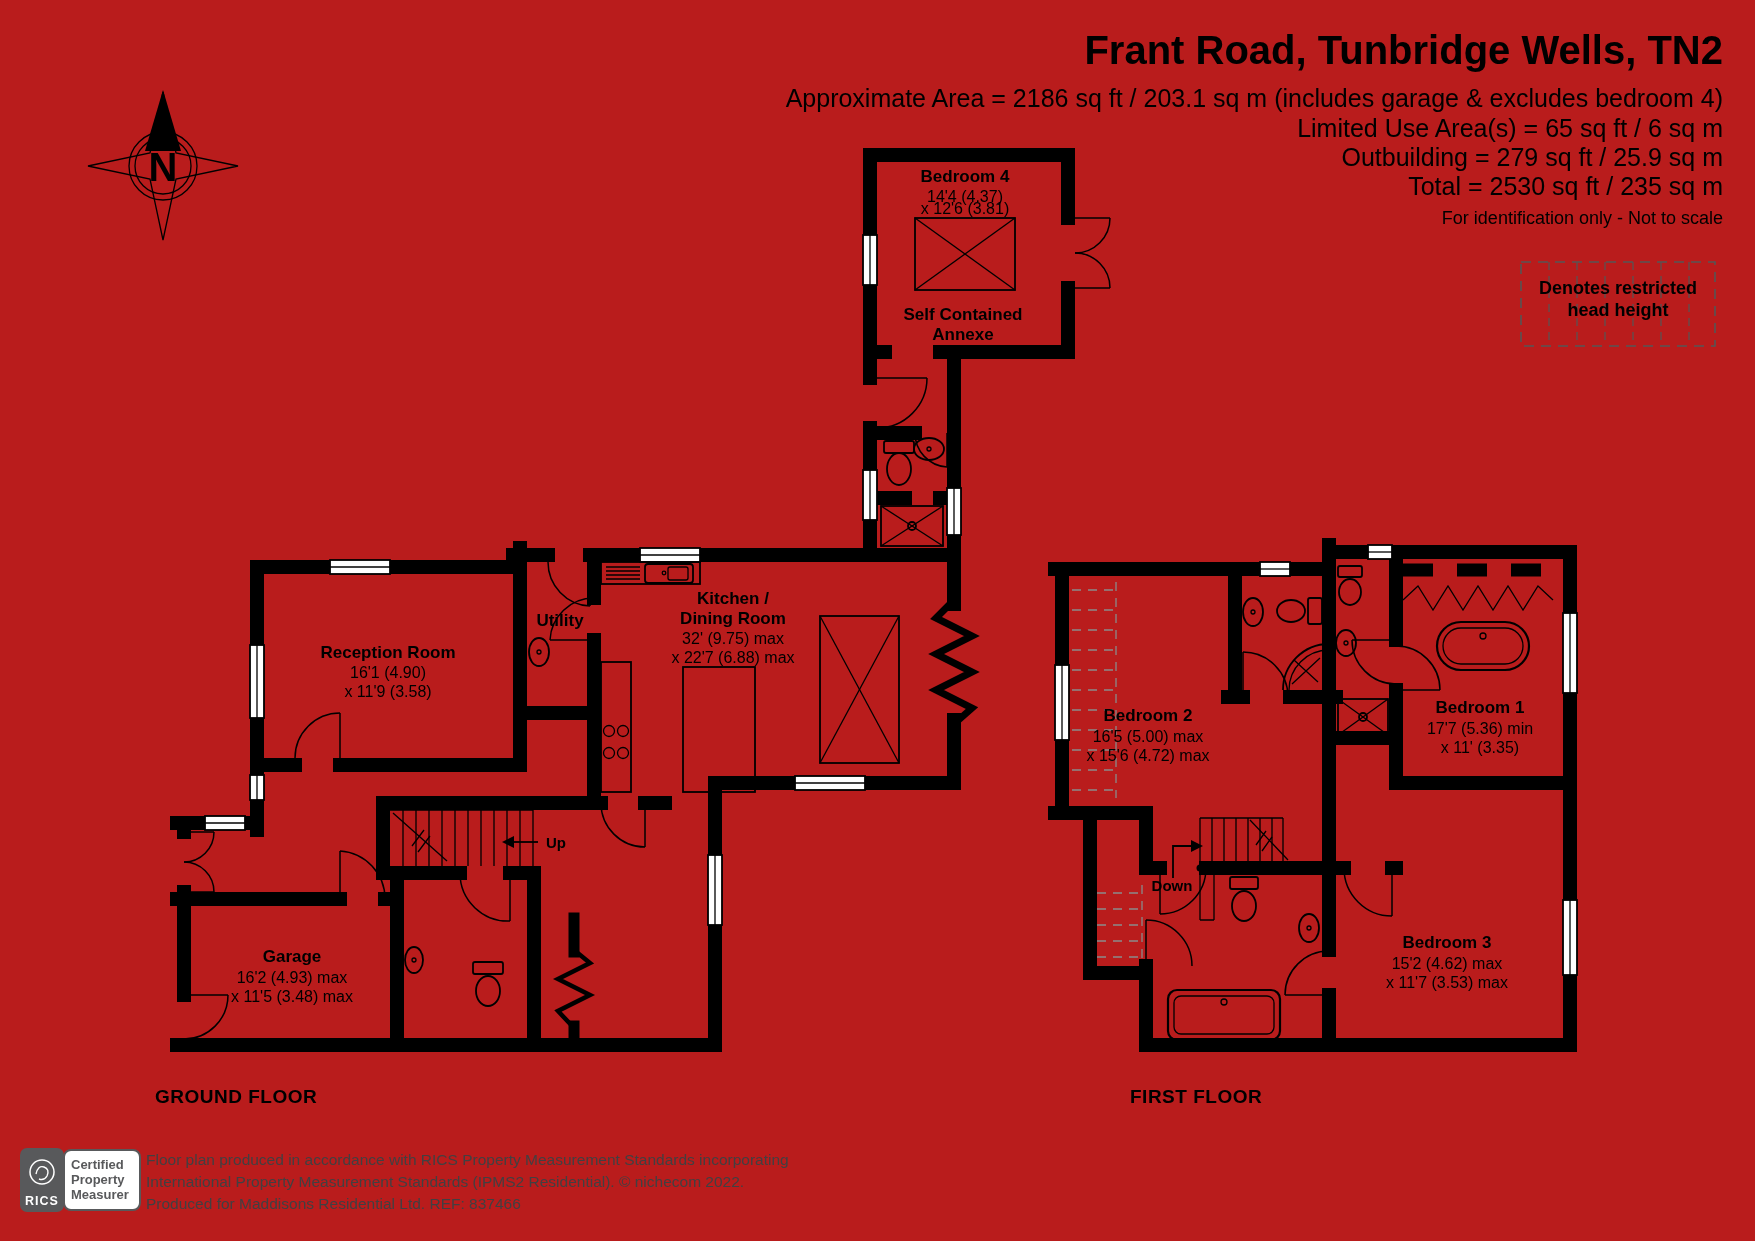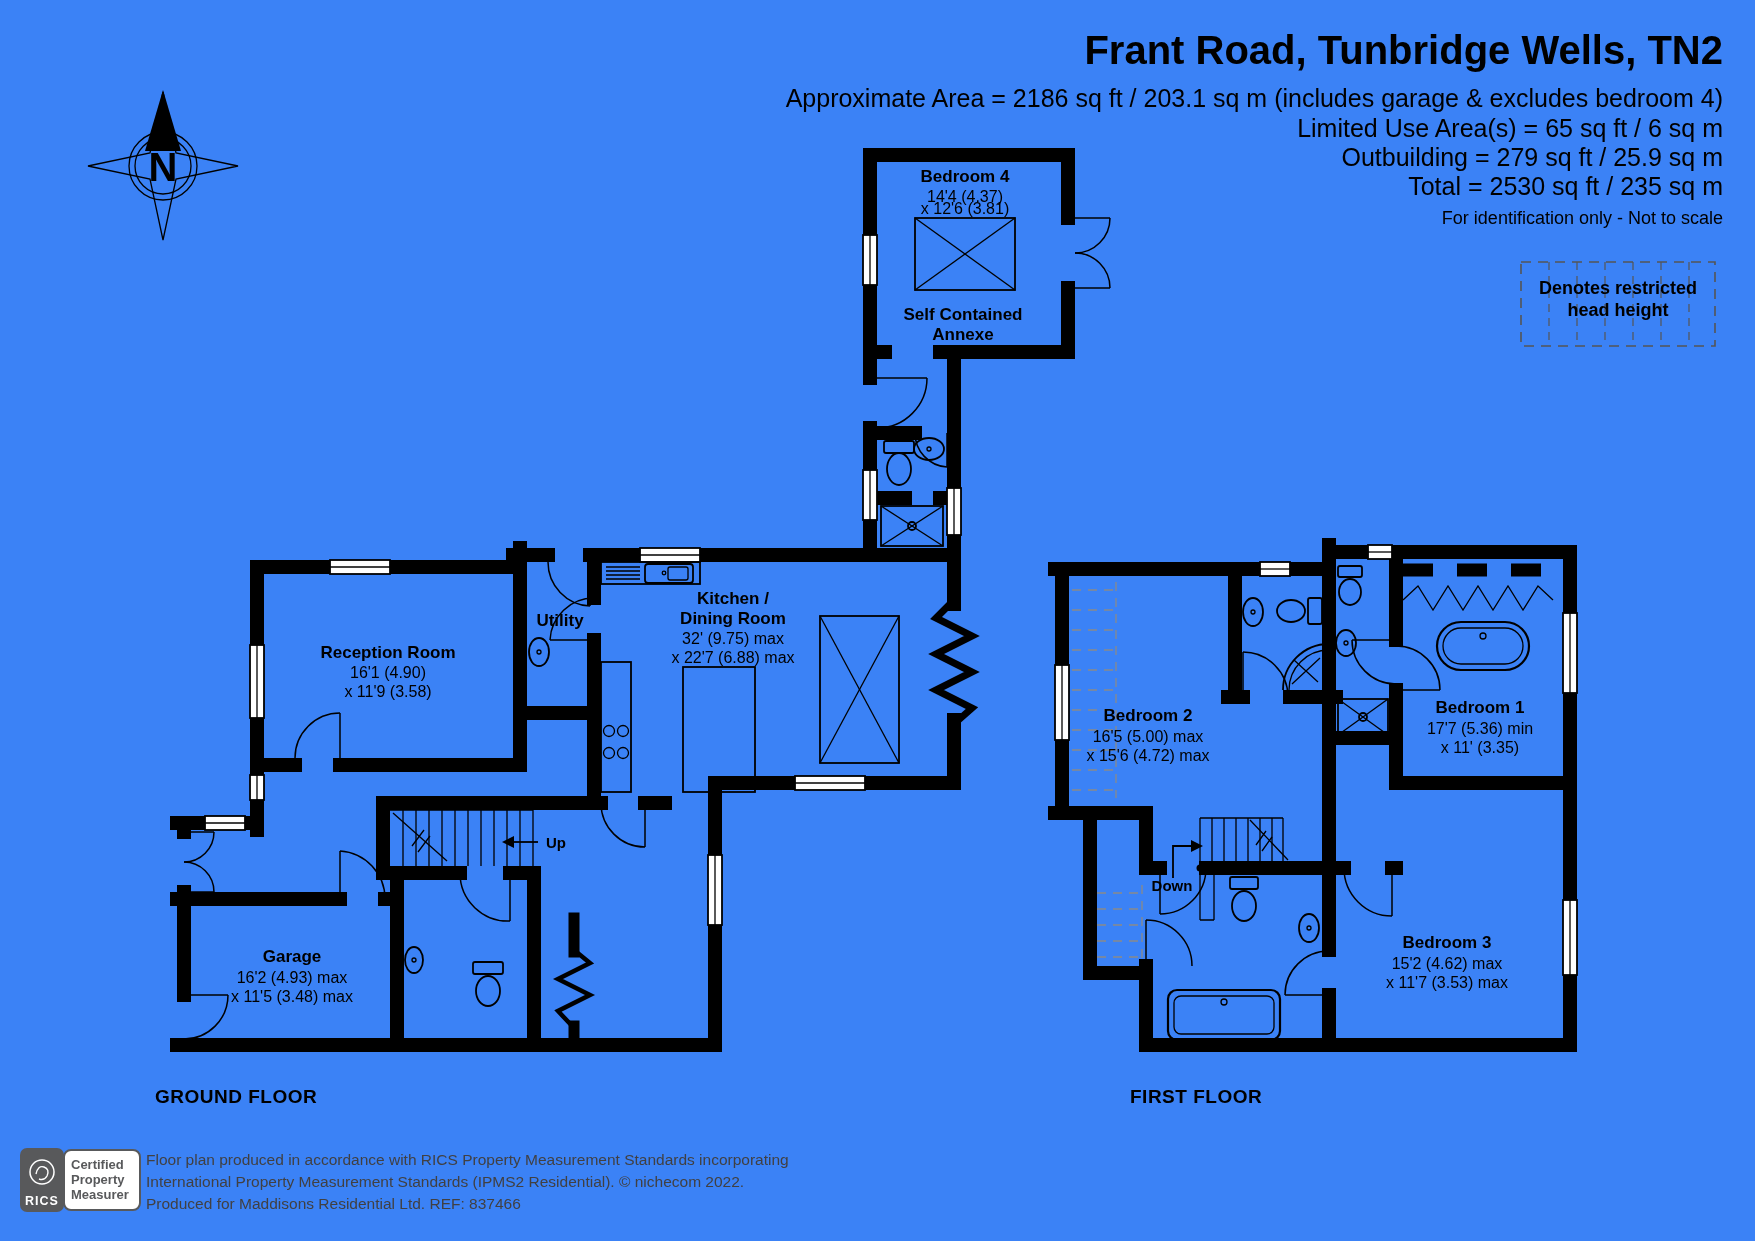--- a/index.html
+++ b/index.html
@@ -1,16 +1,16 @@
 <!DOCTYPE html>
 <html><head>
 <meta charset="utf-8">
 <style>
   html,body{margin:0;padding:0;background:#ffffff;}
-  .page{position:relative;width:1755px;height:1241px;background:#3b82f6;overflow:hidden;
+  .page{position:relative;width:1755px;height:1241px;background:#b91c1c;overflow:hidden;
         font-family:"Liberation Sans",sans-serif;}
   svg{position:absolute;left:0;top:0;}
   
   .wall{stroke:#000;fill:none;stroke-width:14;stroke-linecap:square;}
   .wallthin{stroke:#000;fill:none;stroke-width:11;stroke-linecap:square;}
   .zig{stroke:#000;fill:none;stroke-width:7;stroke-linejoin:miter;}
   .zigthin{stroke:#000;fill:none;stroke-width:4.5;stroke-linejoin:miter;}
   
   .fix{stroke:#000;fill:none;stroke-width:1.8;}
   .fix2{stroke:#000;fill:none;stroke-width:2.2;}

